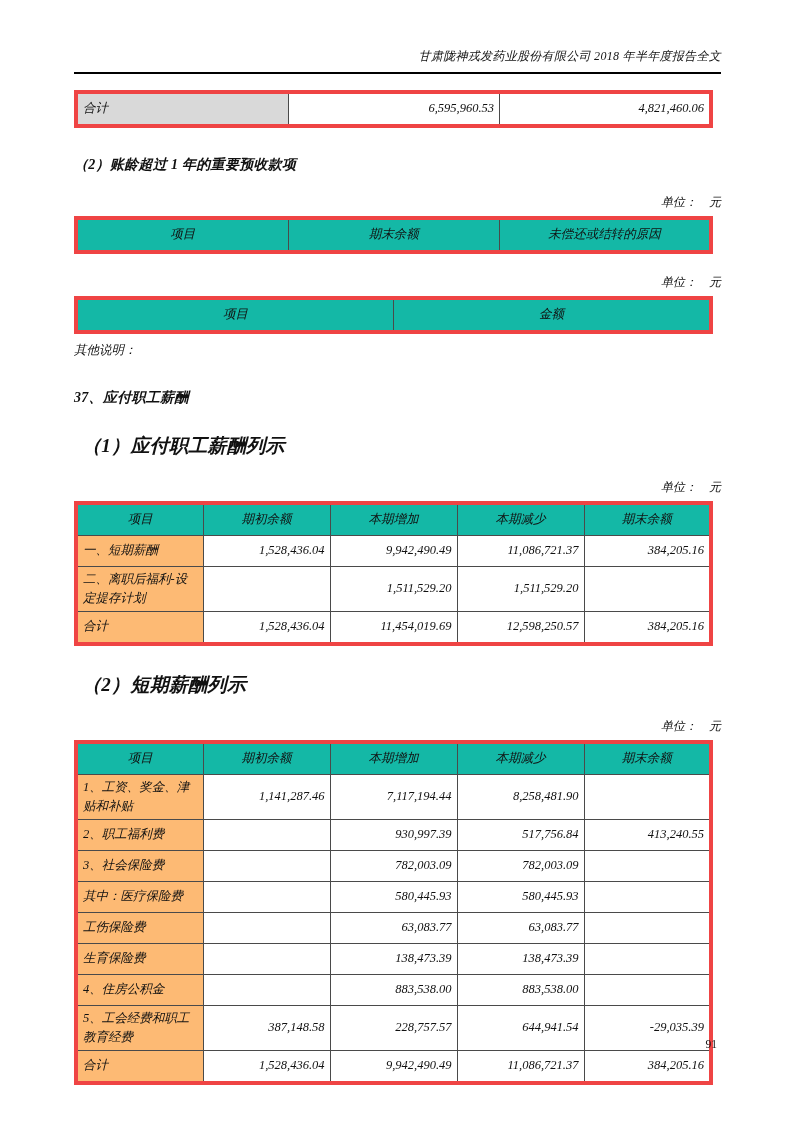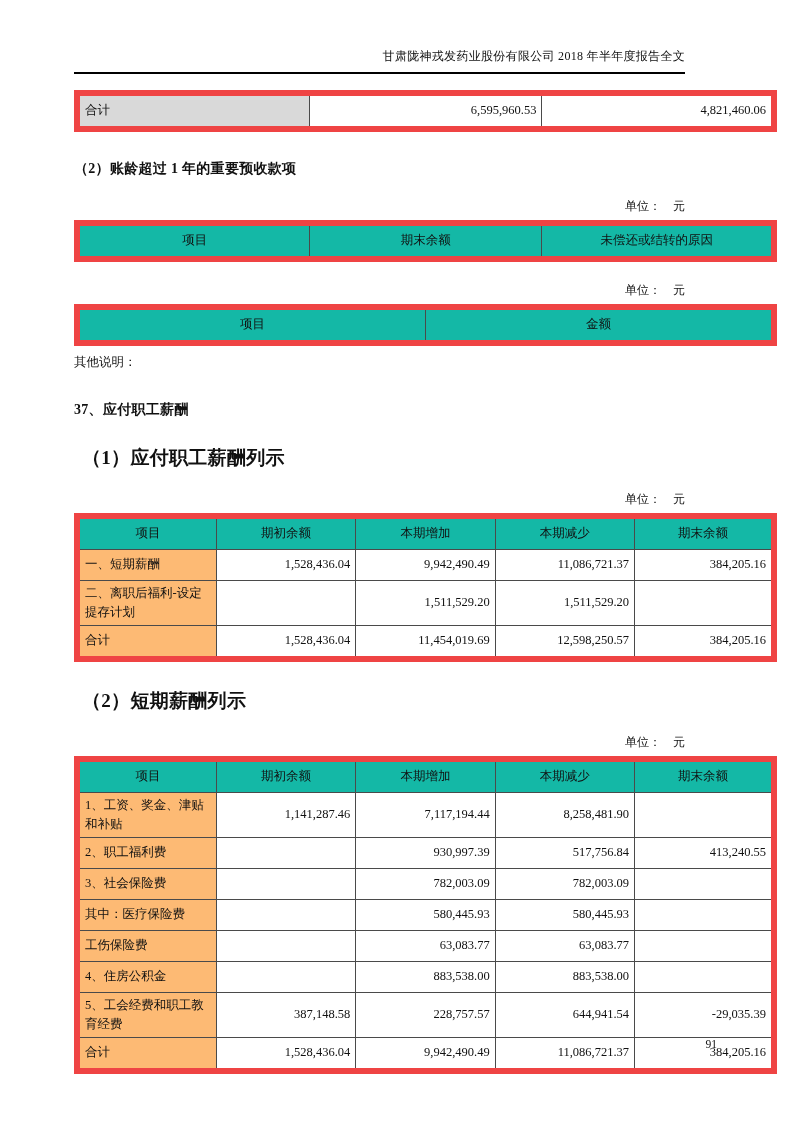--- a/index.html
+++ b/index.html
@@ -1,39 +1,39 @@
 <!DOCTYPE html>
 <html><head>
 <meta charset="utf-8">
 <style>
   html,body{margin:0;padding:0;background:#ffffff;}
   body{
     width:793px;height:1122px;position:relative;
     font-family:"Liberation Serif","DejaVu Serif",serif;
     color:#111;
   }
-  .page{padding:48px 108px 0 74px;}
+  .page{padding:48px 72px 0 74px;font-style:italic;}
   .header-title{
     text-align:right;font-size:12px;letter-spacing:.3px;
     margin:0 0 7px 0;color:#111;
   }
   .header-rule{border:none;border-top:2px solid #000;margin:0 0 16px 0;}
   .unit-label{
     text-align:right;font-size:12px;margin:20px 0 5px 0;
   }
   .section-title{
     font-size:14px;font-weight:bold;margin:28px 0 0 0;letter-spacing:.3px;
   }
   .sub-title{
     font-size:19px;font-weight:bold;margin:26px 0 0 8px;letter-spacing:.3px;
   }
   .note-text{font-size:12.5px;margin:8px 0 0 0;}
   table.doc-table{
-    border-collapse:collapse;table-layout:fixed;width:703px;
-    font-size:12.5px;border:6px solid #ef4444;
+    border-collapse:collapse;table-layout:fixed;width:639px;
+    font-size:12.5px;border:4px solid #ef4444;
   }
   table.doc-table td{
     border:1px solid #4a4a4a;height:30px;padding:0 5px;
     overflow:hidden;line-height:1.55;
   }
   tr.tall td{height:44px;}
   .hdr{background:#14b8a6;text-align:center;}
   .lbl{background:#fdba74;text-align:left;}
   .num{text-align:right;}
   .indent1{padding-left:30px;}
@@ -189,20 +189,27 @@
       <td class="num"></td>
     </tr>
     <tr>
       <td class="lbl indent2">工伤保险费</td>
       <td class="num"></td>
       <td class="num">63,083.77</td>
       <td class="num">63,083.77</td>
       <td class="num"></td>
     </tr>
     <tr>
+      <td class="lbl indent2">生育保险费</td>
+      <td class="num"></td>
+      <td class="num">138,473.39</td>
+      <td class="num">138,473.39</td>
+      <td class="num"></td>
+    </tr>
+    <tr>
       <td class="lbl">4、住房公积金</td>
       <td class="num"></td>
       <td class="num">883,538.00</td>
       <td class="num">883,538.00</td>
       <td class="num"></td>
     </tr>
     <tr class="tall">
       <td class="lbl">5、工会经费和职工教育经费</td>
       <td class="num">387,148.58</td>
       <td class="num">228,757.57</td>

